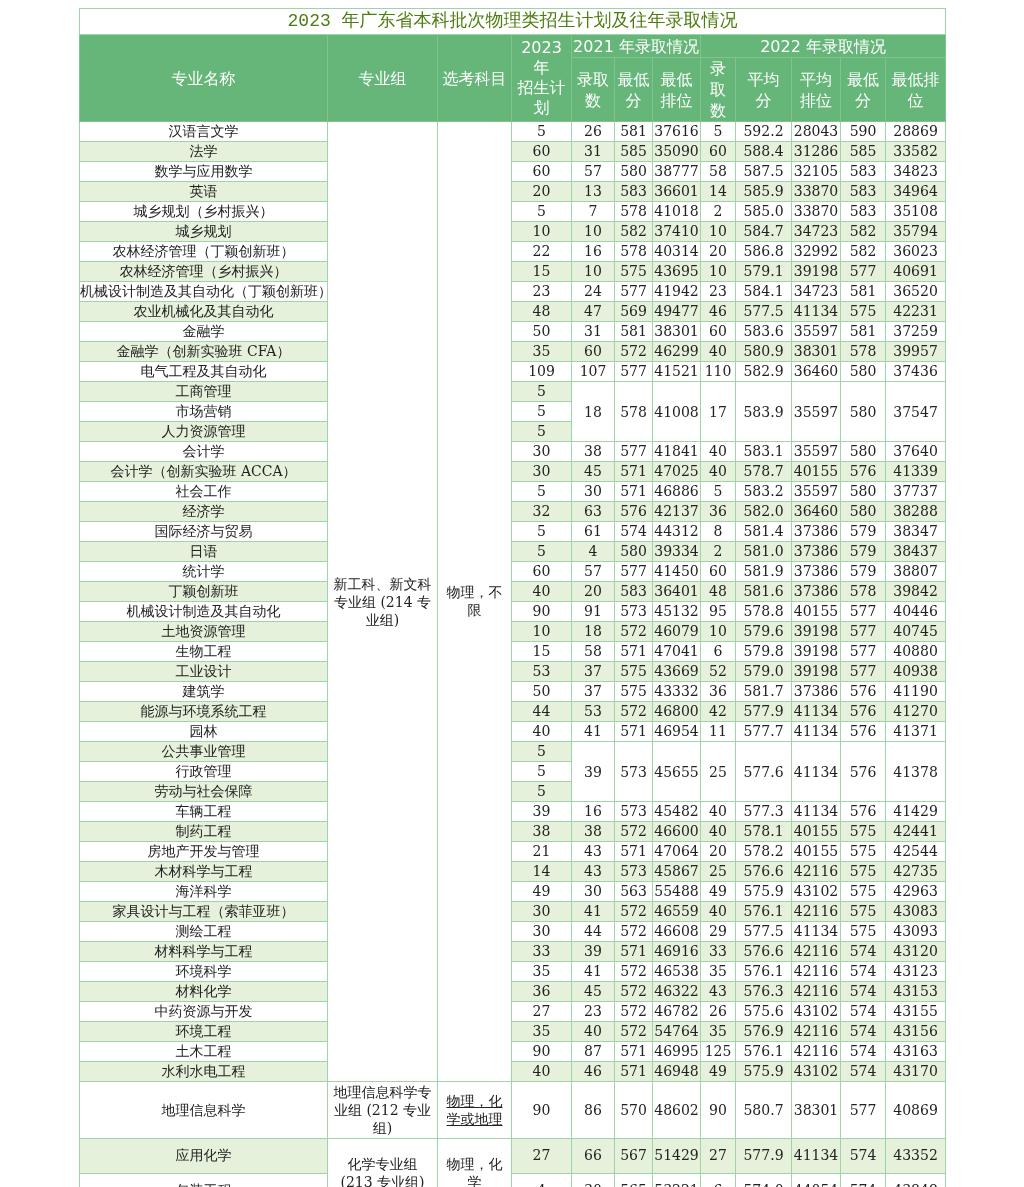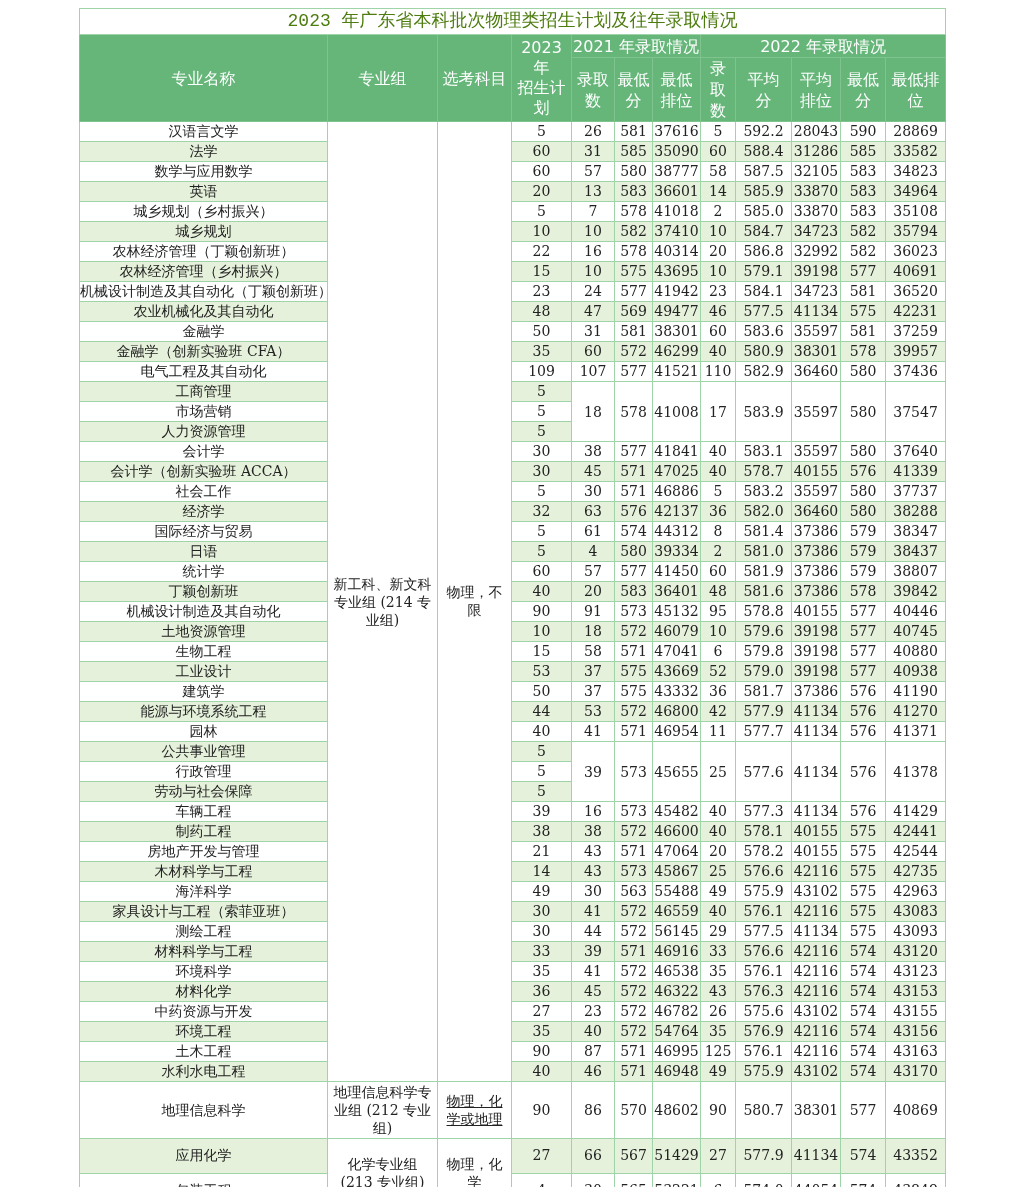--- a/index.html
+++ b/index.html
@@ -511,21 +511,21 @@
           <td class="shade">576.1</td>
           <td class="shade">42116</td>
           <td class="shade">575</td>
           <td class="shade">43083</td>
         </tr>
         <tr>
           <td class="shade name">测绘工程</td>
           <td class="shade">30</td>
           <td class="shade">44</td>
           <td class="shade">572</td>
-          <td class="shade">56145</td>
+          <td class="shade">46608</td>
           <td class="shade">29</td>
           <td class="shade">577.5</td>
           <td class="shade">41134</td>
           <td class="shade">575</td>
           <td class="shade">43093</td>
         </tr>
         <tr class="alt">
           <td class="shade name">材料科学与工程</td>
           <td class="shade">33</td>
           <td class="shade">39</td>

